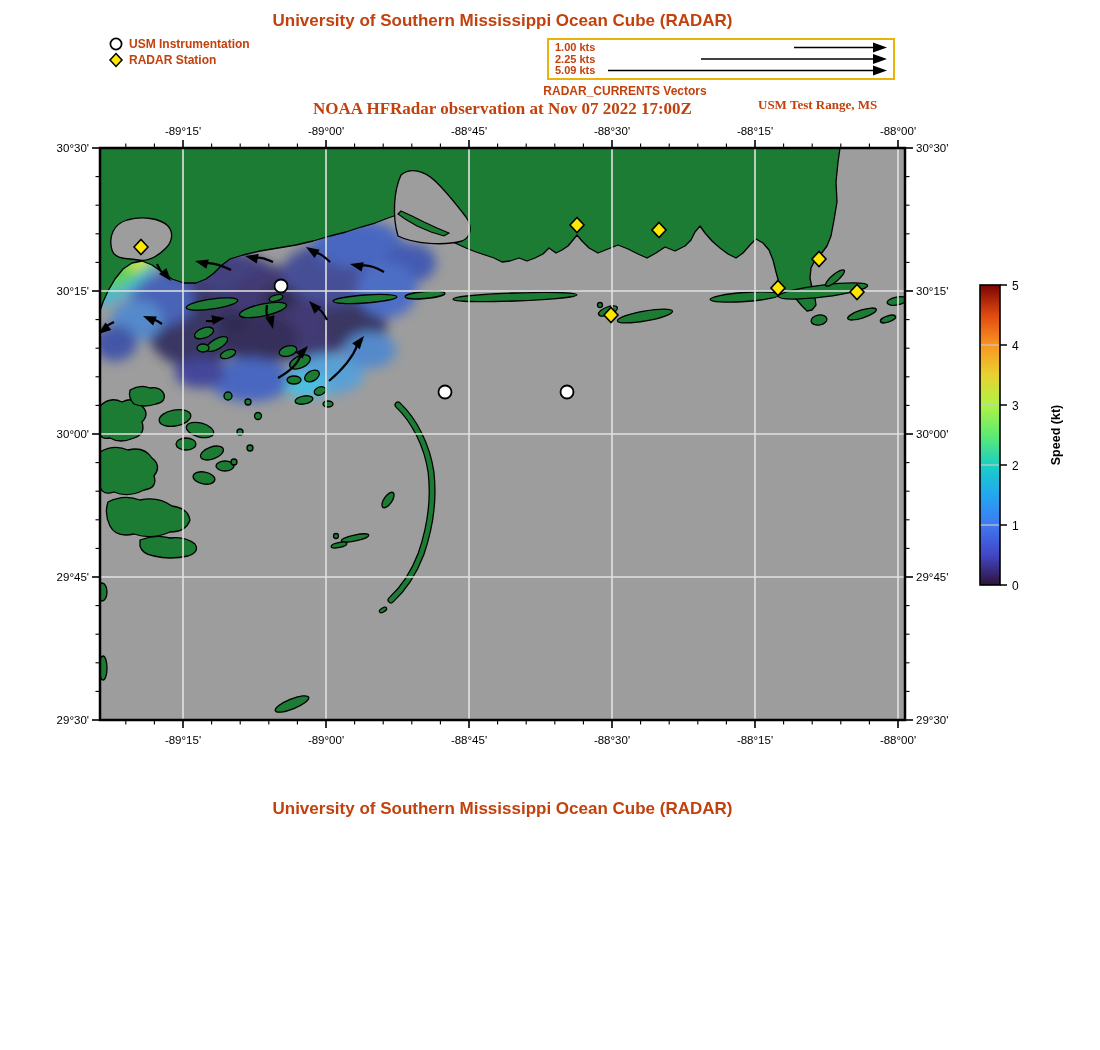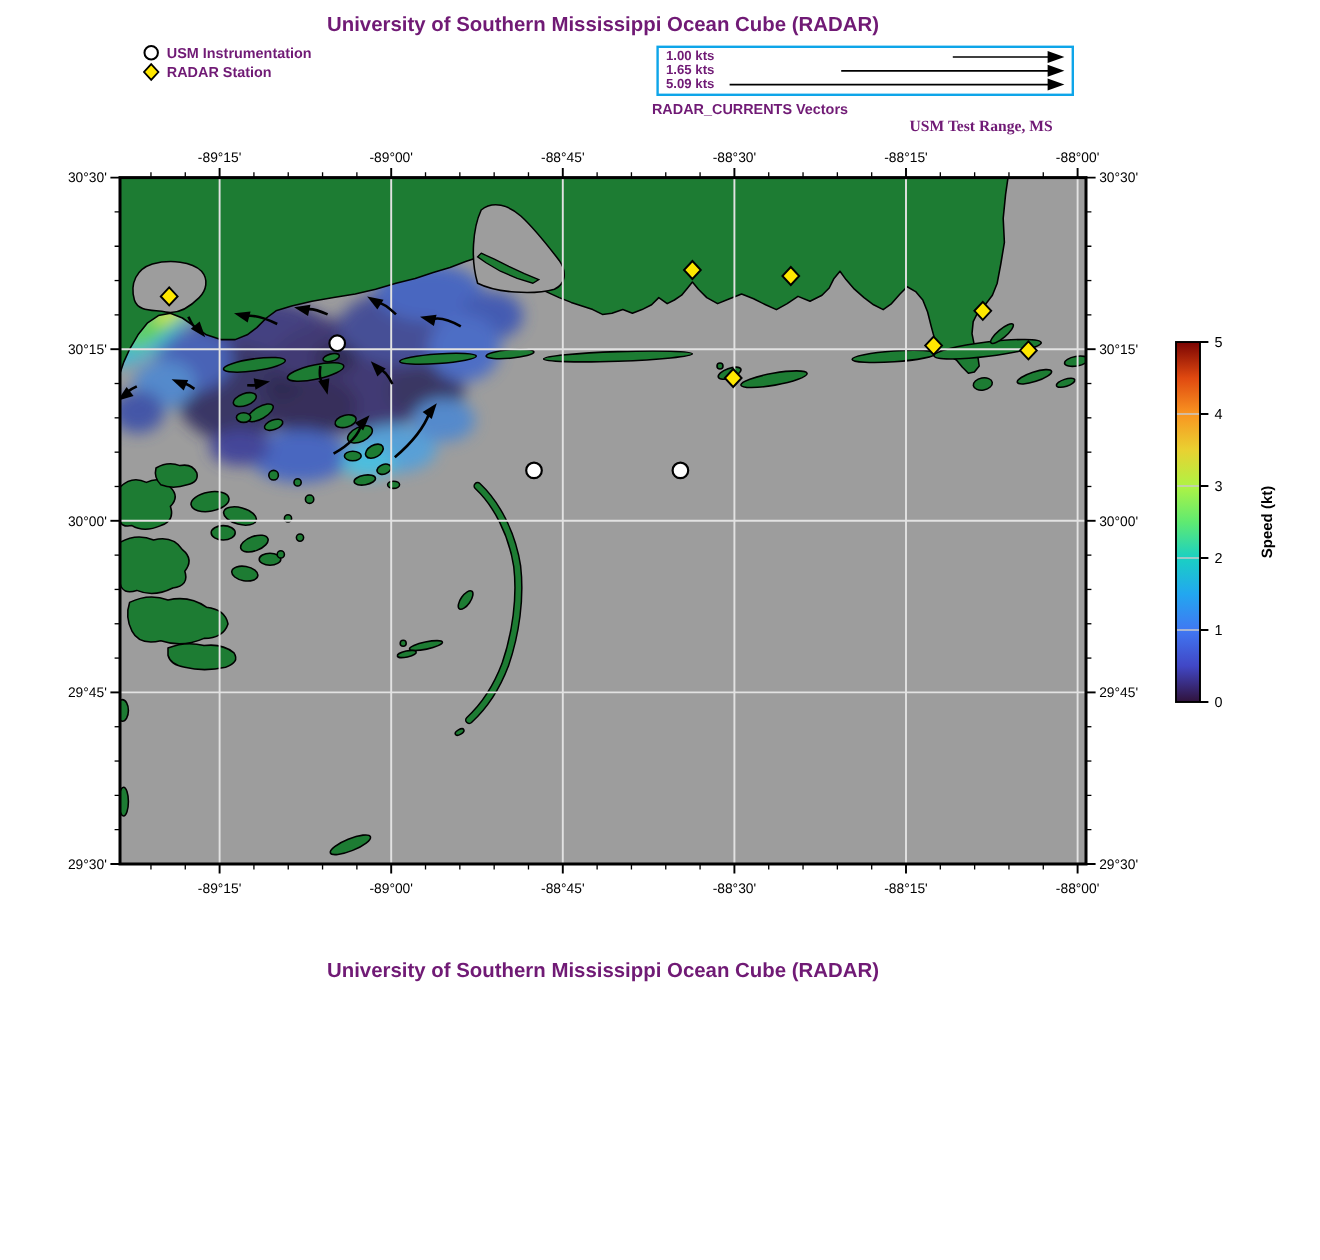--- a/index.html
+++ b/index.html
@@ -1,36 +1,36 @@
 <!DOCTYPE html>
 <html><head>
 <meta charset="utf-8">
 <style>
   html,body{margin:0;padding:0;background:#fff;}
   .page{position:relative;width:1100px;height:1022px;background:#fff;overflow:hidden;
-        font-family:"Liberation Sans",sans-serif;color:#701a75;}
+        font-family:"Liberation Sans",sans-serif;color:#c2410c;}
   .abs{position:absolute;}
   .title{width:1005px;text-align:center;font-weight:bold;font-size:17px;}
   .serif{font-family:"Liberation Serif",serif;}
   .legend-row{display:flex;align-items:center;gap:5px;height:16px;font-weight:bold;font-size:12px;}
-  .vec-box{width:348px;height:42px;border:2px solid #0ea5e9;box-sizing:border-box;background:#fff;}
+  .vec-box{width:348px;height:42px;border:2px solid #eab308;box-sizing:border-box;background:#fff;}
   .vec-label{position:absolute;left:6px;font-size:11px;font-weight:bold;line-height:11px;white-space:nowrap;}
   .vec-caption{width:170px;text-align:center;font-size:12px;font-weight:bold;}
   .region{width:160px;text-align:left;font-size:13px;font-weight:bold;}
   svg{display:block;}
   svg text{font-family:"Liberation Sans",sans-serif;fill:#000;}
 </style>
 </head>
 <body>
 
 <div class="page">
 
   <div class="abs title" style="top:11px;left:0;">University of Southern Mississippi Ocean Cube (RADAR)</div>
 
-  <div class="abs" style="left:118px;top:36px;">
+  <div class="abs" style="left:108px;top:36px;">
     <div class="legend-row">
       <svg width="16" height="16">
         <circle cx="8" cy="8" r="5.6" fill="#ffffff" stroke="#000" stroke-width="1.7"></circle>
       </svg>
       <span>USM Instrumentation</span>
     </div>
     <div class="legend-row">
       <svg width="16" height="16">
         <polygon points="8,1.5 14,8 8,14.5 2,8" stroke="#000" stroke-width="1.5" fill="#ffe800"></polygon>
       </svg>
@@ -41,25 +41,26 @@
   <div class="abs vec-box" style="left:547px;top:38px;">
     <svg id="vec-svg" width="344" height="38" style="position:absolute;left:0;top:0;">
         <line x1="245" y1="7.5" x2="327" y2="7.5" stroke="#000" stroke-width="1.4"></line>
         <polygon points="338,7.5 324,2.5 324,12.5" fill="#000"></polygon>
         <line x1="152" y1="19" x2="327" y2="19" stroke="#000" stroke-width="1.4"></line>
         <polygon points="338,19 324,14 324,24" fill="#000"></polygon>
         <line x1="59" y1="30.5" x2="327" y2="30.5" stroke="#000" stroke-width="1.4"></line>
         <polygon points="338,30.5 324,25.5 324,35.5" fill="#000"></polygon>
       </svg>
     <span class="vec-label" style="top:2px;">1.00 kts</span>
-    <span class="vec-label" style="top:13.5px;">1.65 kts</span>
+    <span class="vec-label" style="top:13.5px;">2.25 kts</span>
     <span class="vec-label" style="top:25px;">5.09 kts</span>
   </div>
   <div class="abs vec-caption" style="left:540px;top:84px;">RADAR_CURRENTS Vectors</div>
 
+  <div class="abs title serif" style="top:99px;left:0;">NOAA HFRadar observation at Nov 07 2022 17:00Z</div>
   <div class="abs region serif" style="left:758px;top:97px;">USM Test Range, MS</div>
 
   <svg id="map-svg" class="abs" style="left:55px;top:103px;" width="900" height="660">
     <defs>
       <clipPath id="mapclip">
           <rect x="0" y="0" width="805" height="572"></rect>
         </clipPath>
       <filter id="blur6" x="-30%" y="-30%" width="160%" height="160%">
           <feGaussianBlur stdDeviation="6"></feGaussianBlur>
         </filter>

